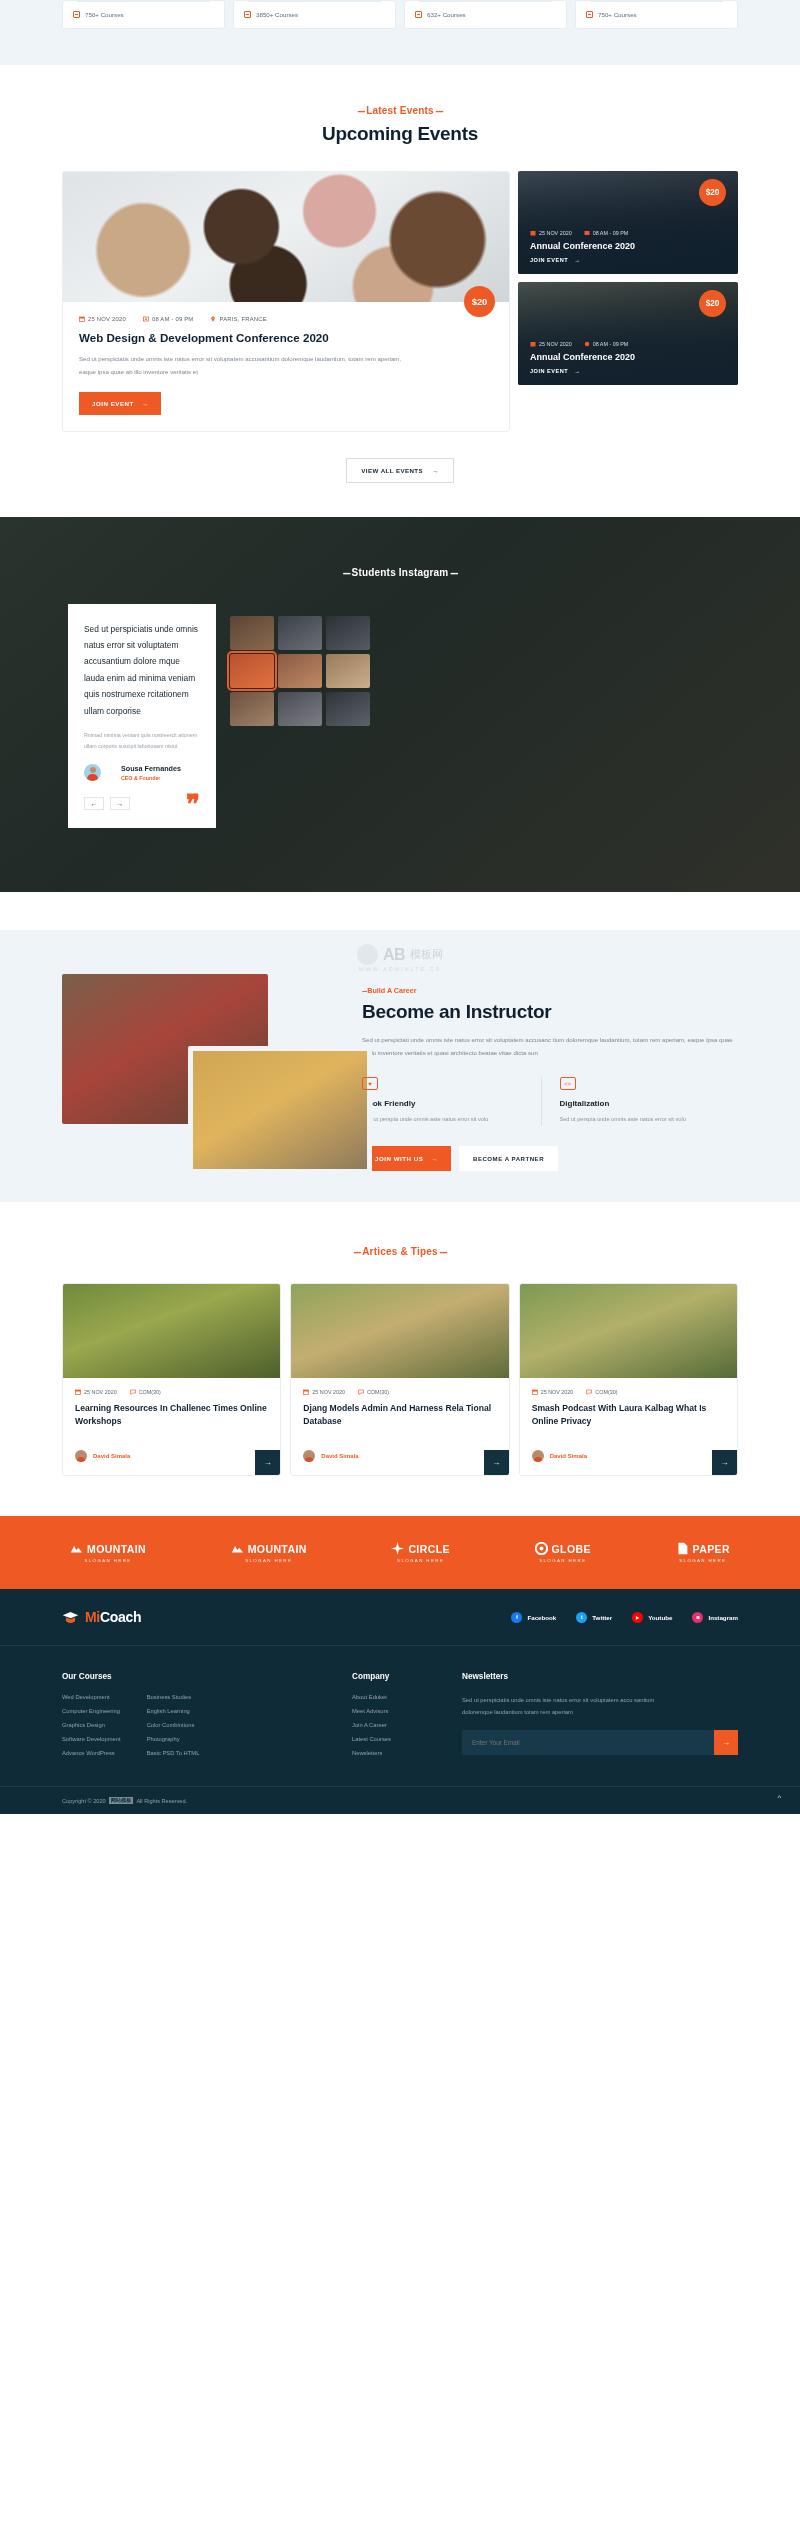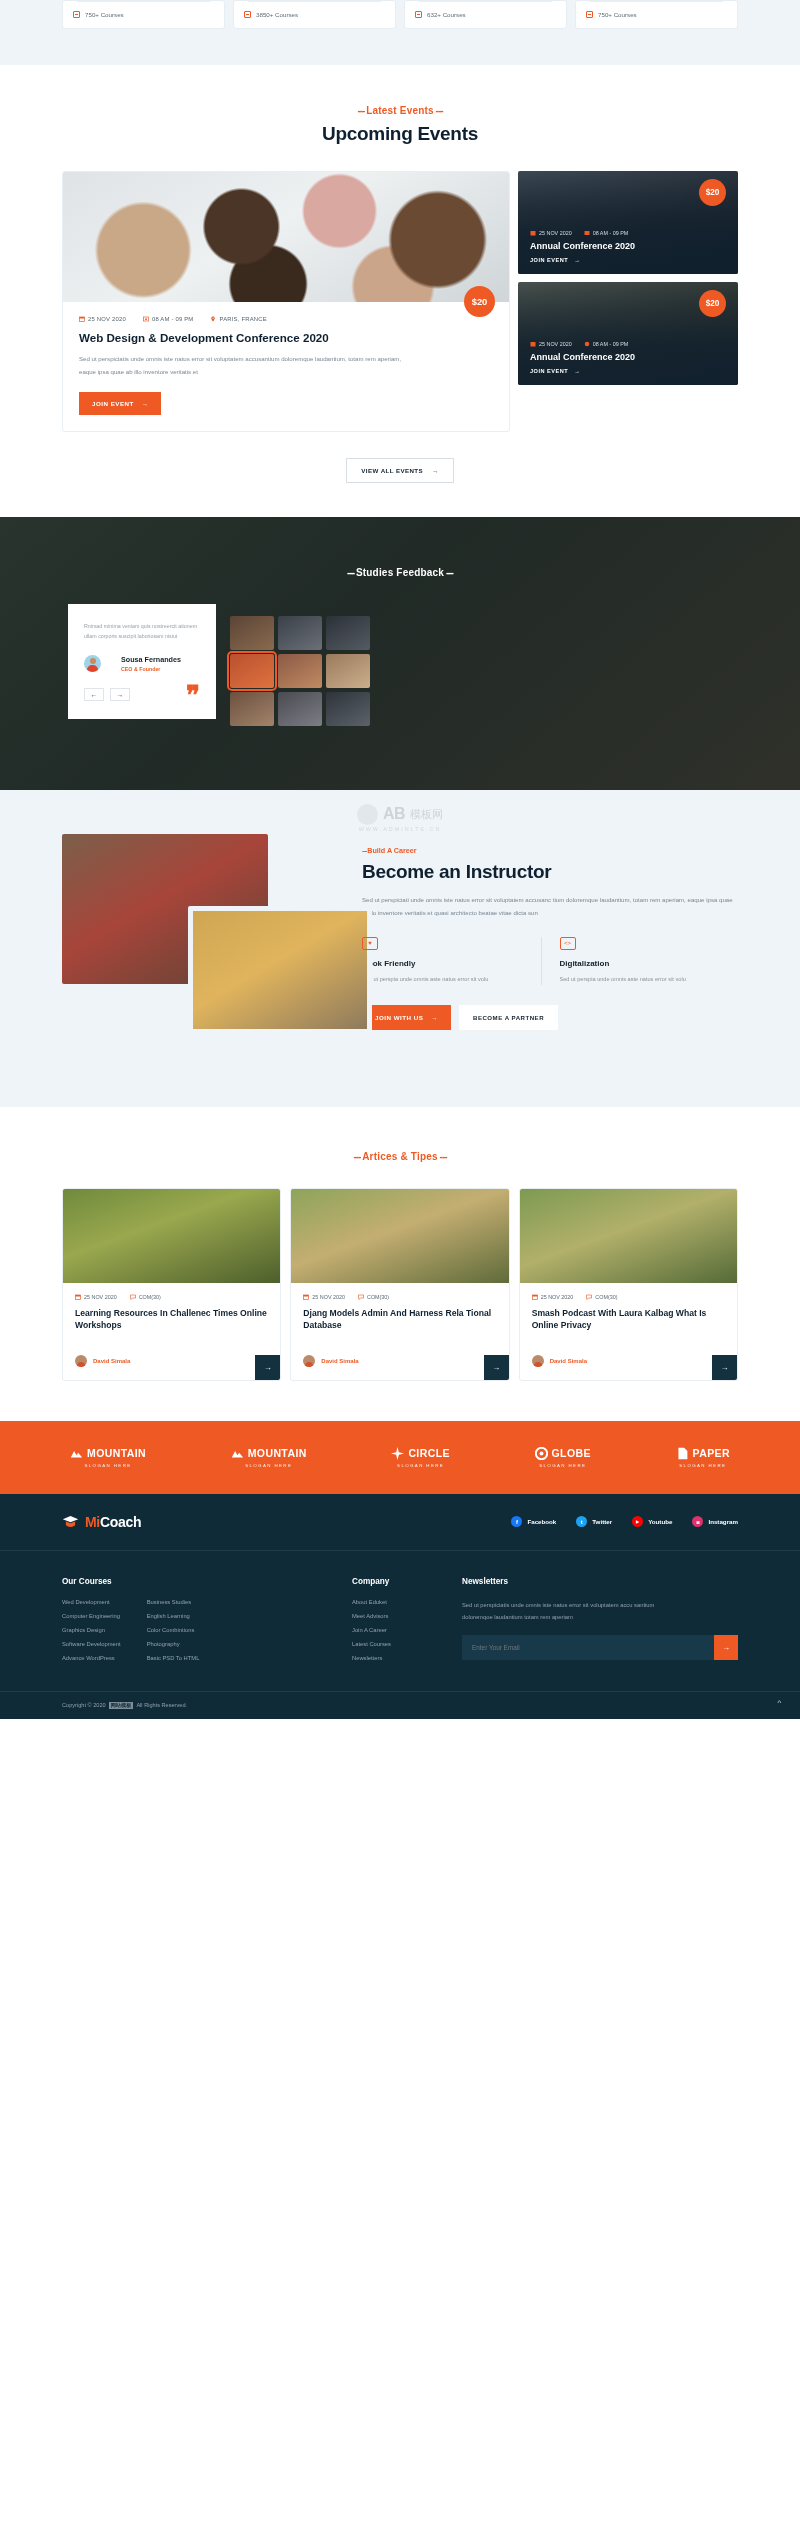--- a/index.html
+++ b/index.html
@@ -111,21 +111,21 @@
   }
   .quote-mark {
     position:absolute; right:16px; bottom:14px; font-size:26px; color:#ef5a24;
     font-family:"Liberation Serif", serif; line-height:.7; font-weight:bold;
   }
   .testi-gallery { display:grid; grid-template-columns:repeat(3,44px); gap:4px; margin-left:14px; margin-top:12px;}
   .tg { height:34px; border-radius:2px; }
   .tg.sel { outline:2px solid #ef5a24; outline-offset:1px; }
 
   
-  .instructor { background:#eef4f8; padding:44px 0 73px; position:relative; }
+  .instructor { background:#eef4f8; padding:44px 0 28px; position:relative;margin-top:38px; }
   .wm {
     position:absolute; top:14px; left:50%; transform:translateX(-50%);
     display:flex; flex-direction:column; align-items:center; opacity:.34; z-index:1; pointer-events:none;
   }
   .wm-top { display:flex; align-items:center; gap:5px; }
   .wm-badge{ width:21px; height:21px; border-radius:50%; background:#c9d3da; }
   .wm-ab { font-size:16px; font-weight:bold; color:#8d99a3; letter-spacing:-.5px;}
   .wm-cn { font-size:11px; color:#8d99a3; }
   .wm-sub{ font-size:5.4px; color:#9aa5ae; letter-spacing:2px; margin-top:1px;}
   .ins-row { display:flex; padding:0 62px; position:relative; z-index:2; align-items:flex-start;}
@@ -354,24 +354,25 @@
 
     <div class="view-all">
       <button class="btn-ghost">
         <span>VIEW ALL EVENTS</span>
         <span>→</span>
       </button>
     </div>
   </section>
 
   <section class="testi">
-    <div class="kicker">Studies Feedback</div>
+    <div class="kicker">Students Instagram</div>
 
     <div class="testi-row">
       <div class="testi-card">
+        <p class="tq">Sed ut perspiciatis unde omnis natus error sit voluptatem accusantium dolore mque lauda enim ad minima veniam quis nostrumexe rcitationem ullam corporise</p>
         <p class="tsub">Rnimad minima veniam quis nostreercit ationem ullam corporis suscipit laboriosam nisiut</p>
         <div class="tperson">
           <div class="tav"></div>
           <div>
             <div class="tname">Sousa Fernandes</div>
             <div class="trole">CEO &amp; Founder</div>
           </div>
         </div>
         <div class="tnav">
           <button>←</button>

